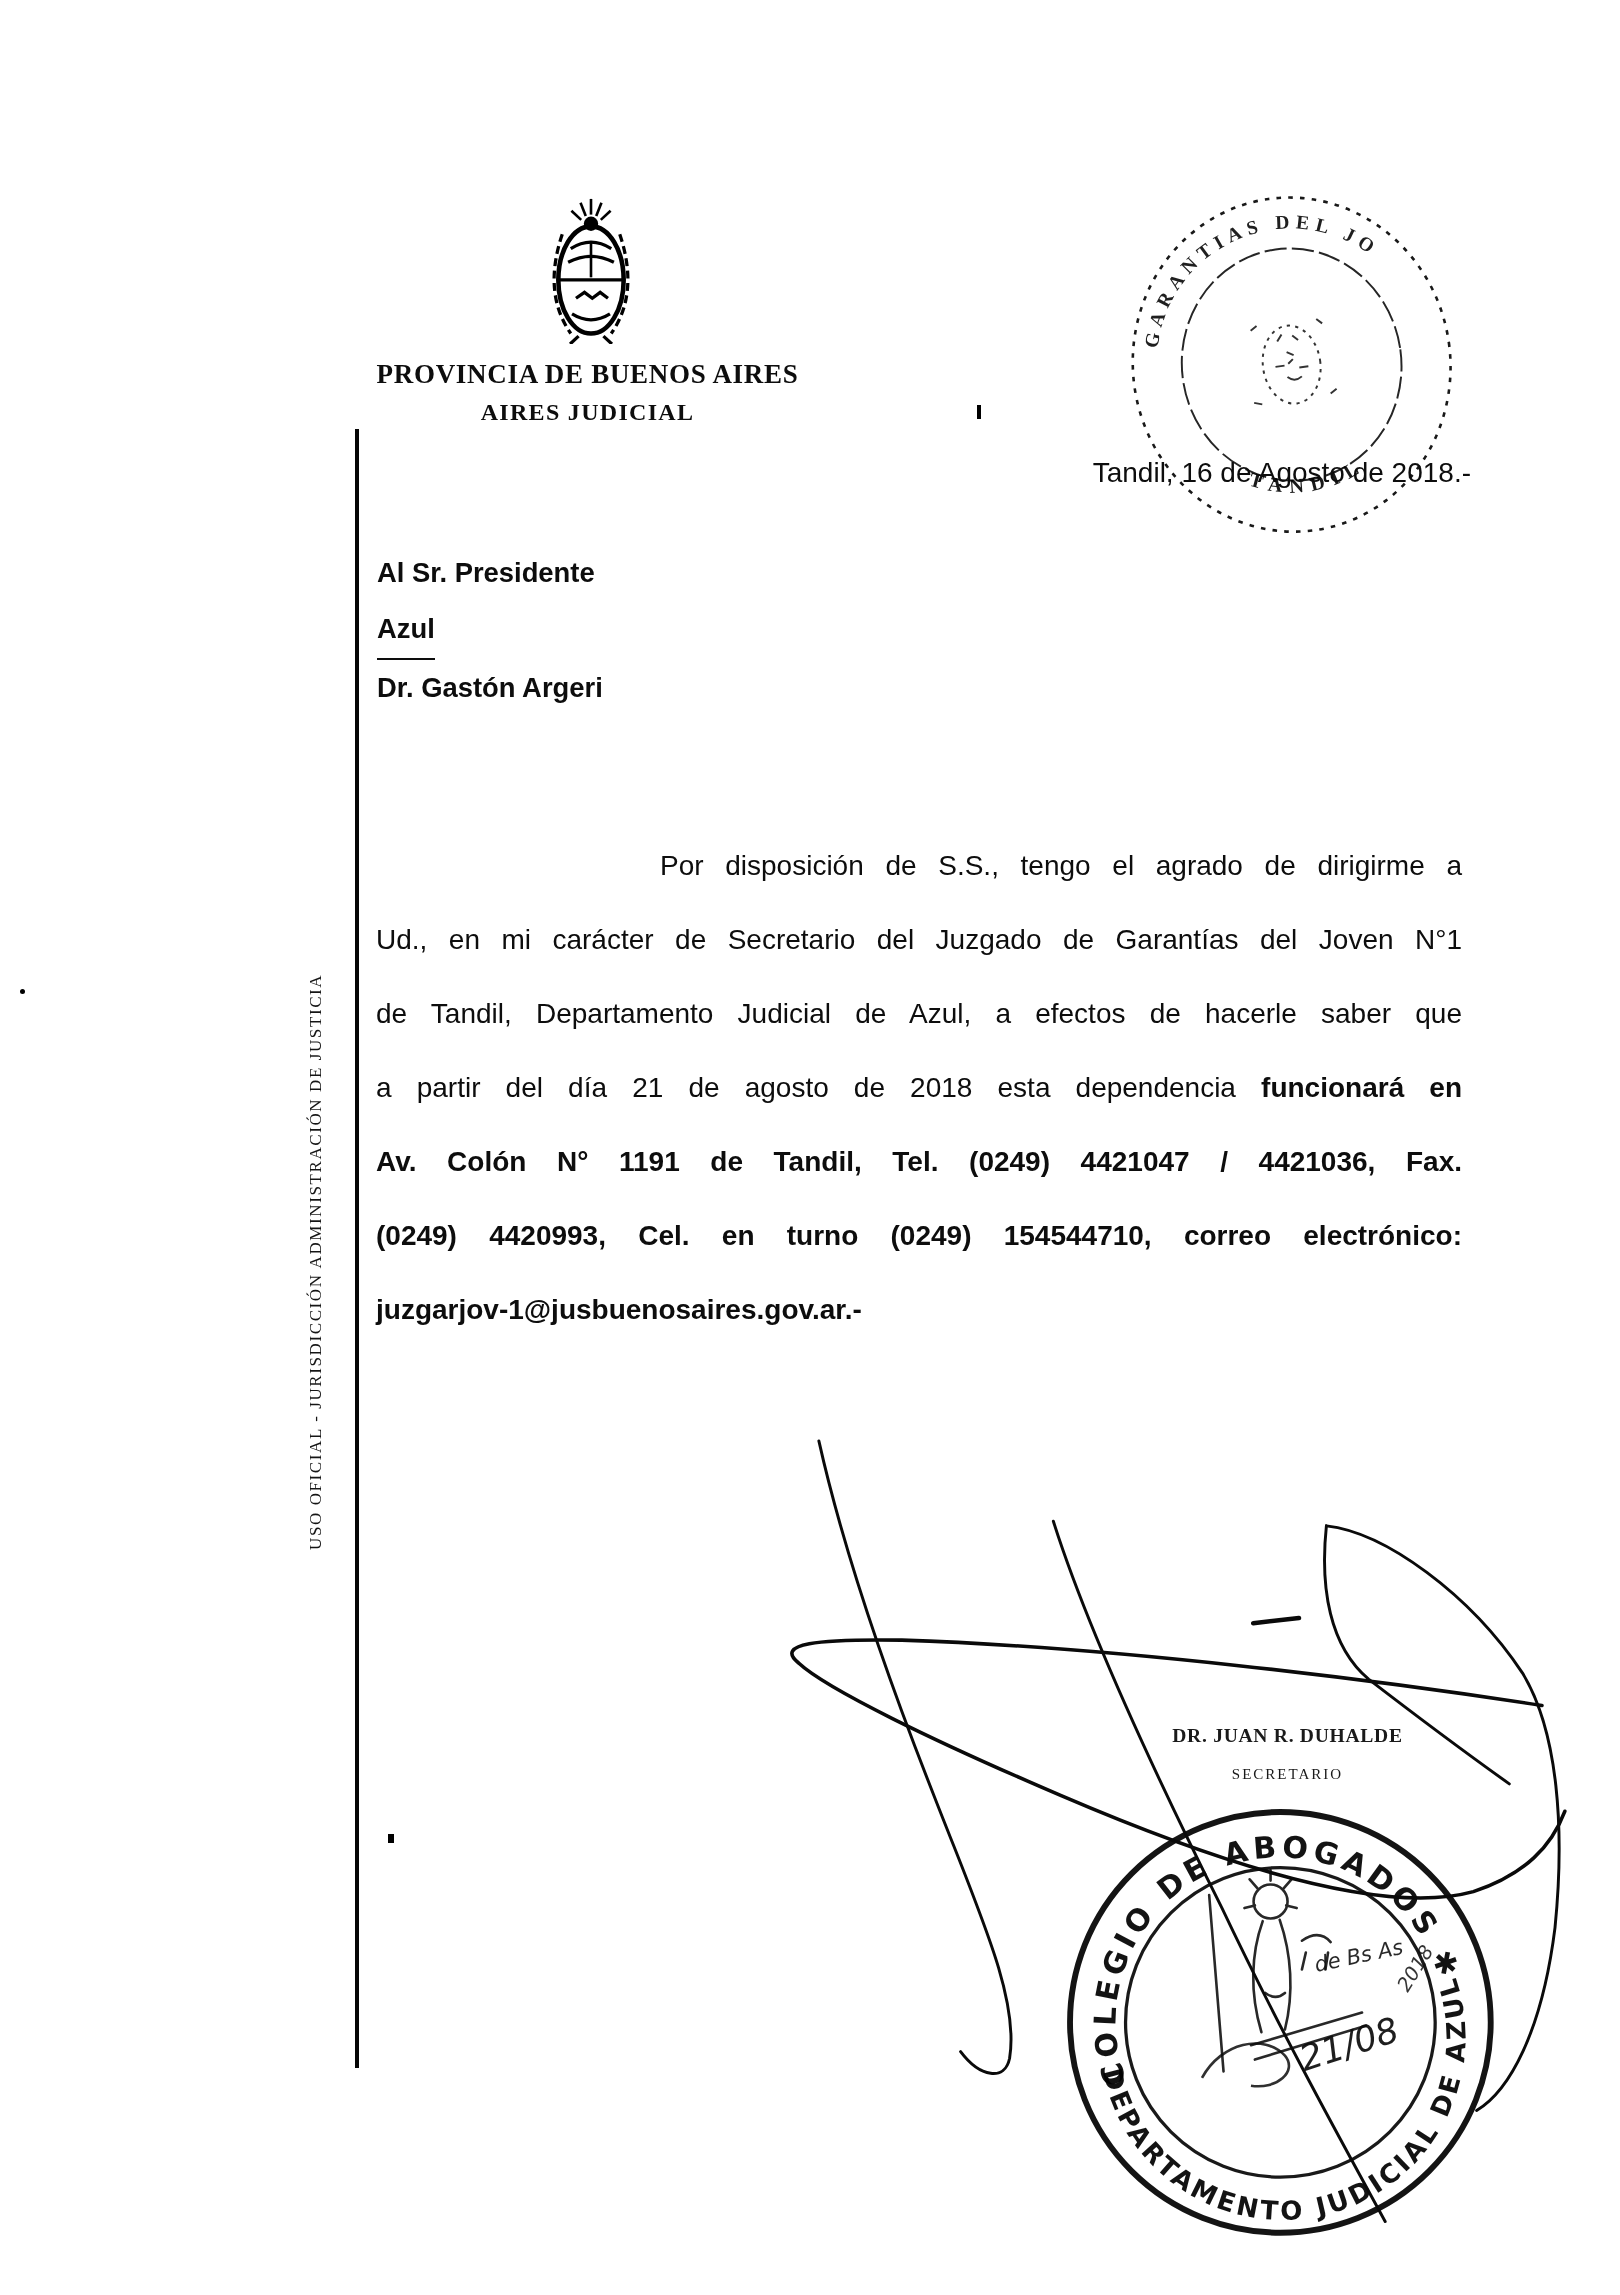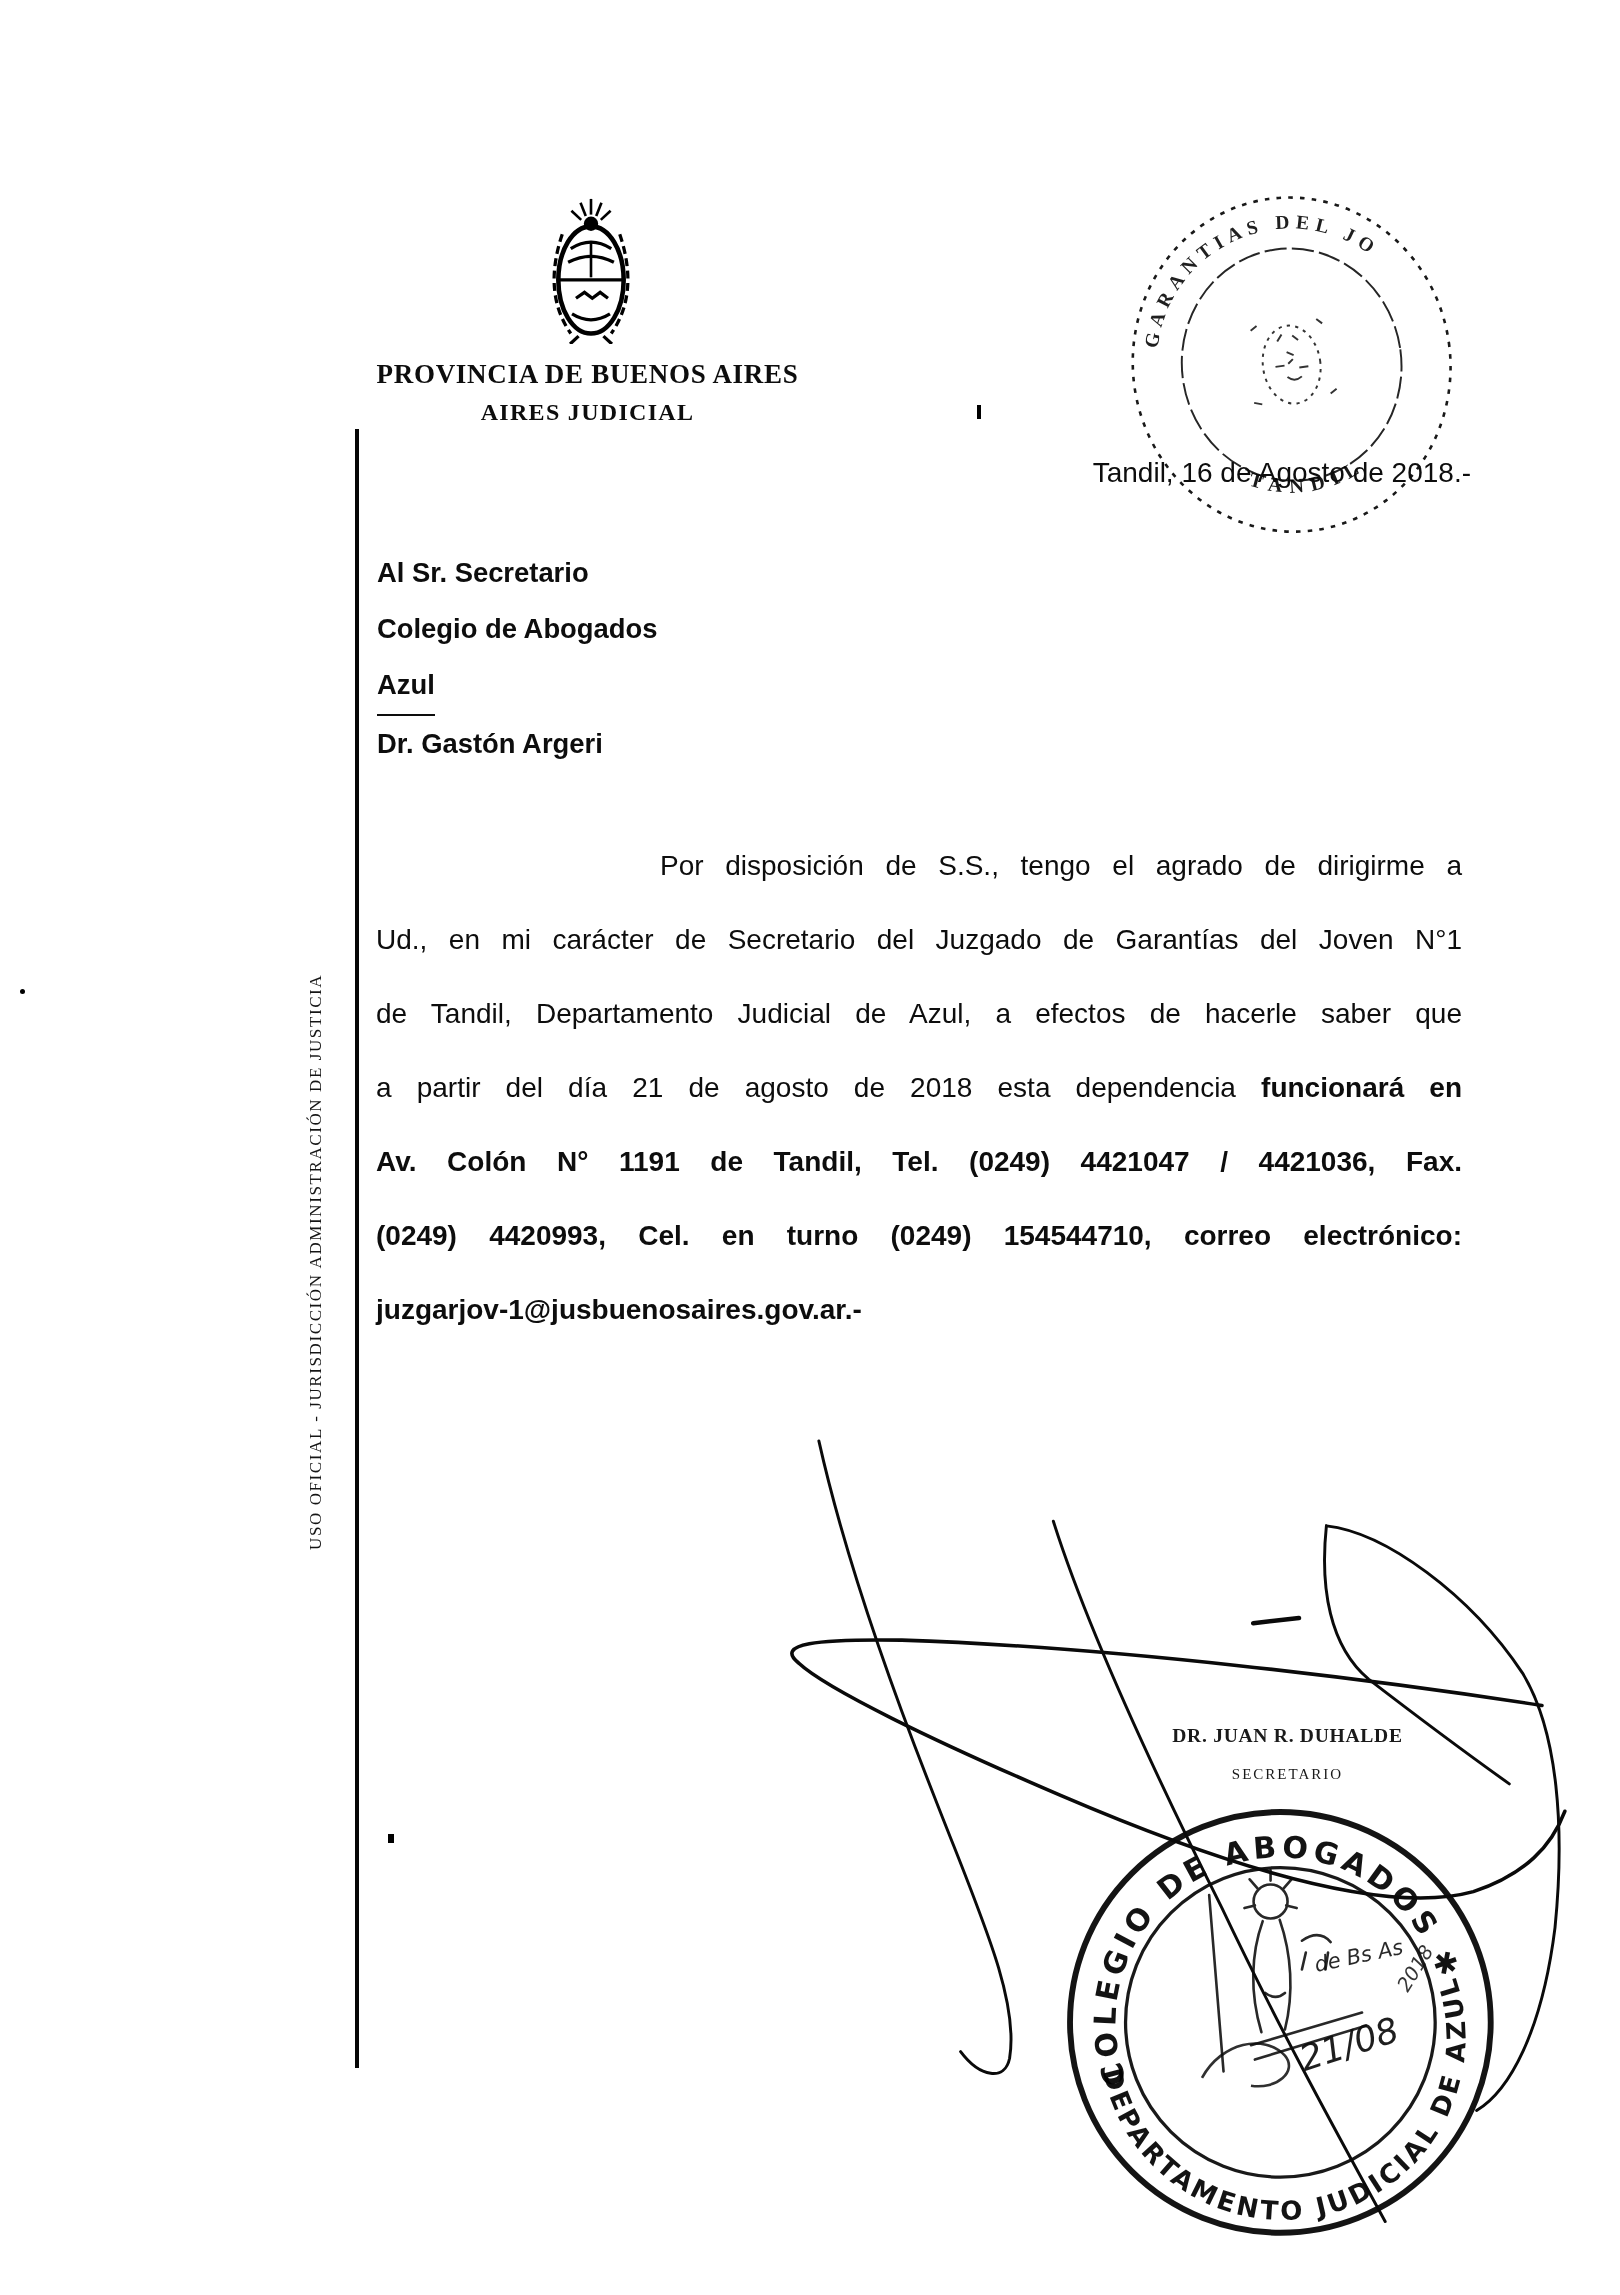--- a/index.html
+++ b/index.html
@@ -94,22 +94,21 @@
   </svg>
 
   <div class="abs speck" style="left:977px;top:405px;width:3.9px;height:14.4px;"></div>
 
   <div class="abs dateline">Tandil, 16 de Agosto de 2018.-</div>
 
   <div class="abs vrule"></div>
   <div class="abs margin-note">USO OFICIAL - JURISDICCIÓN ADMINISTRACIÓN DE JUSTICIA</div>
 
   <div class="abs recipient">
-    <div>Al Sr. Secretario</div>
-    <div>Colegio de Abogados</div>
+    <div>Al Sr. Presidente</div>
     <div><span class="u">Azul</span></div>
     <div>Dr. Gastón Argeri</div>
   </div>
 
   <div class="abs body-block">
     <div class="bl ind just">Por disposición de S.S., tengo el agrado de dirigirme a</div>
     <div class="bl just">Ud., en mi carácter de Secretario del Juzgado de Garantías del Joven N°1</div>
     <div class="bl just">de Tandil, Departamento Judicial de Azul, a efectos de hacerle saber que</div>
     <div class="bl just"><span>a partir del día 21 de agosto de 2018 esta dependencia </span><b>funcionará en</b></div>
     <div class="bl just b">Av. Colón N° 1191 de Tandil, Tel. (0249) 4421047 / 4421036, Fax.</div>

